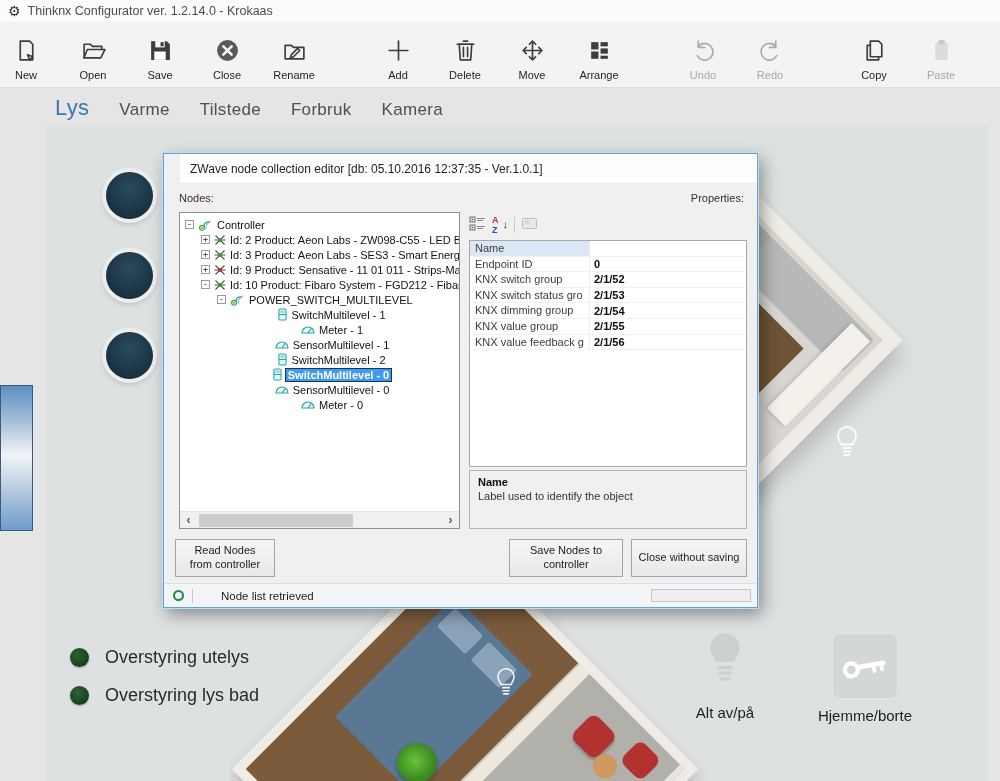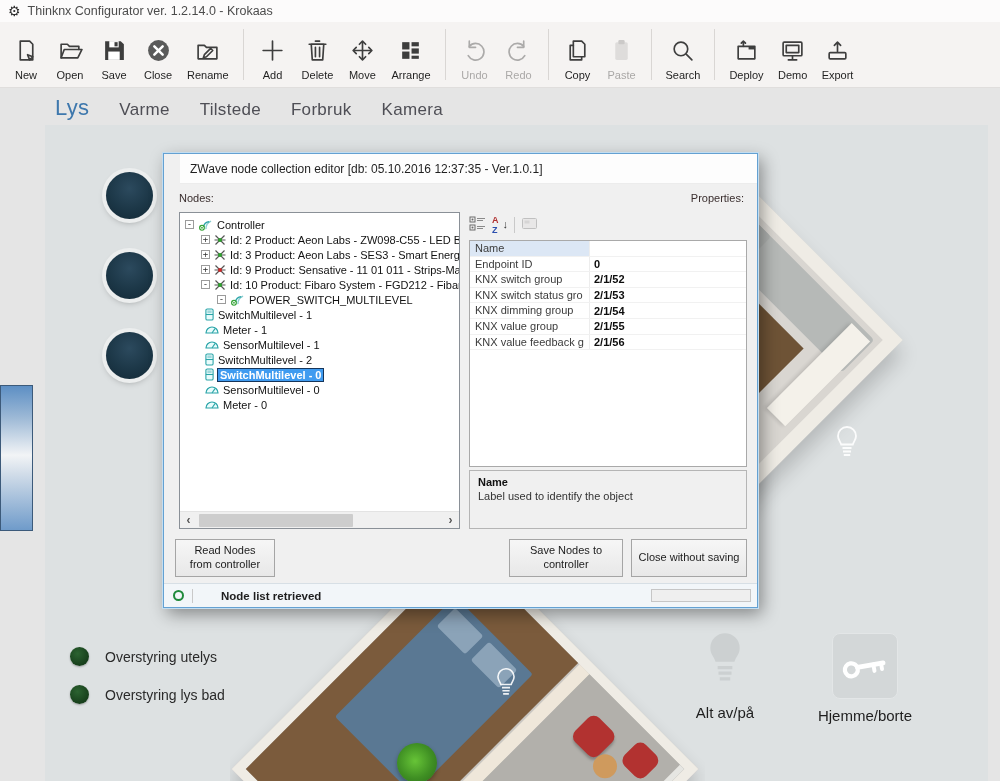--- a/index.html
+++ b/index.html
@@ -8,21 +8,21 @@
   .window { position:relative; width:1000px; height:781px; background:#140b10; }
 
   
   .titlebar { position:absolute; left:0; top:0; width:1000px; height:22px; background:#fcfbfb;
               display:flex; align-items:center; gap:7px; padding-left:8px;
               font-size:12.5px; color:#4c4c4c; }
   .gear { font-size:14px; color:#2f2f2f; line-height:1; }
 
   
   .toolbar { position:absolute; left:0; top:22px; width:1000px; height:66px; background:#f5f3f2;
-             display:flex; align-items:stretch; padding:2px 0 2px 4px; border-bottom:1px solid #e0dedd; }
+             display:flex; align-items:stretch; padding:2px 0 2px 4px; border-bottom:1px solid #e0dedd;gap:23px; }
   .tb-btn { display:flex; flex-direction:column; align-items:center; justify-content:flex-end;
             min-width:44px; padding:3px 7px 4px; gap:2px; cursor:default; }
   .tb-btn svg { width:25px; height:25px; }
   .tb-btn .tb-label { font-size:11px; color:#1f1f1f; white-space:nowrap; }
   .tb-btn.disabled svg { opacity:.4; }
   .tb-btn.disabled .tb-label { color:#aaa8a7; }
   .tb-sep { width:1px; background:#d9d6d4; margin:5px 7px; }
   .ic { stroke:#3e3e3e; fill:none; stroke-width:1.6; stroke-linecap:round; stroke-linejoin:round; }
 
   
@@ -39,21 +39,21 @@
     border:1px solid #3c5a7a; }
 
   
   .navy-btn { position:absolute; width:47px; height:47px; border-radius:50%;
     background:radial-gradient(circle at 50% 35%, #2c4a5e 0%, #1c3747 55%, #122835 100%);
     box-shadow:0 0 0 4px #eceeee, 0 3px 7px rgba(0,0,0,.35); }
 
   
   .indicator { position:absolute; display:flex; align-items:center; gap:16px; }
   .ind-dot { width:19px; height:19px; border-radius:50%; background:radial-gradient(circle at 40% 35%, #2c6331, #173f1b 70%); box-shadow:0 1px 2px rgba(0,0,0,.3); }
-  .ind-label { font-size:14px; color:#2a2a2a; }
+  .ind-label { font-size:18px; color:#2a2a2a; }
 
   
   .action { position:absolute; display:flex; flex-direction:column; align-items:center; }
   .action-label { font-size:15px; color:#1e1e1e; margin-top:8px; }
   .key-tile { width:66px; height:66px; border-radius:8px; background:#d3d7d8; border:1px solid #e3e6e7;
               display:flex; align-items:center; justify-content:center; }
 
   
   .room { position:absolute; pointer-events:none; }
   .room-right { left:650px; top:45px; width:292px; height:360px; overflow:hidden; }
@@ -90,21 +90,21 @@
   .lbl-nodes { position:absolute; left:15px; top:8px; font-size:11px; color:#3a2e2e; }
   .lbl-props { position:absolute; right:13px; top:8px; font-size:11px; color:#3a2e2e; }
 
   
   .tree-panel { position:absolute; left:15px; top:28px; width:281px; height:317px; background:#fff;
     border:1px solid #8a9097; }
   .tree-rows { position:absolute; left:0; top:0; right:0; bottom:17px; overflow:hidden; padding-top:4px; }
   .tree-row { display:flex; align-items:center; height:15px; font-size:11px; color:#111; white-space:nowrap; }
   .tree-row .exp { width:9px; height:9px; border:1px solid #9b9b9b; background:#fff; color:#333;
     font-size:9px; line-height:7px; text-align:center; margin-right:4px; flex:0 0 auto; font-family:"DejaVu Sans Mono",monospace; }
-  .lvl0 { padding-left:5px; } .lvl1 { padding-left:21px; } .lvl2 { padding-left:37px; } .lvl3 { padding-left:25px; }
+  .lvl0 { padding-left:5px; } .lvl1 { padding-left:21px; } .lvl2 { padding-left:37px; } .lvl3 { padding-left:25px;justify-content:center; }
   .ticon { display:inline-flex; margin-right:4px; flex:0 0 auto; }
   .tlabel { overflow:hidden; }
   .tlabel.selected { background:#3f9bf0; color:#fff; outline:1px solid #16355a; padding:0 2px;font-weight:bold; }
   .hscroll { position:absolute; left:0; bottom:0; right:0; height:17px; background:#f0f0f0; display:flex; align-items:center; border-top:1px solid #e3e3e3; }
   .hs-arrow { width:17px; height:17px; font-size:12px; font-weight:bold; color:#555; display:flex; align-items:center; justify-content:center; }
   .hs-track { flex:1; height:17px; position:relative; }
   .hs-thumb { position:absolute; left:2px; top:2px; width:63%; height:13px; background:#cdcdcd; border-radius:1px; }
 
   
   .props-toolbar { position:absolute; left:305px; top:29px; width:278px; height:24px; display:flex; align-items:center; gap:6px; }
@@ -129,21 +129,21 @@
     display:flex; align-items:center; justify-content:center; padding:2px 6px; font-family:"Liberation Sans",sans-serif; cursor:pointer; line-height:1.25; }
   .btn-read { left:11px; top:355px; width:100px; }
   .btn-save { left:345px; top:355px; width:114px; }
   .btn-close { left:467px; top:355px; width:116px; }
 
   
   .dlg-status { position:absolute; left:0; bottom:0; width:100%; height:24px; background:#f2f6f9;
     border-top:1px solid #d7dfe5; display:flex; align-items:center; }
   .st-circle { width:11px; height:11px; border:2px solid #1f8a3b; border-radius:50%; margin:0 8px 0 9px; flex:0 0 auto; }
   .st-sep { width:1px; height:14px; background:#c9c9c9; margin-right:8px; }
-  .st-text { font-size:11.5px; font-weight:700; color:#1e1e1e; flex:1;padding-left:20px; }
+  .st-text { font-size:11.5px; font-weight:400; color:#1e1e1e; flex:1;padding-left:20px; }
   .st-progress { width:100px; height:13px; background:#efefef; border:1px solid #c6c6c6; margin-right:6px; }
 </style>
 </head>
 <body>
 
 <div class="window">
 
   <div class="titlebar">
     <span class="gear">⚙</span>
     <span>Thinknx Configurator ver. 1.2.14.0 - Krokaas</span>

